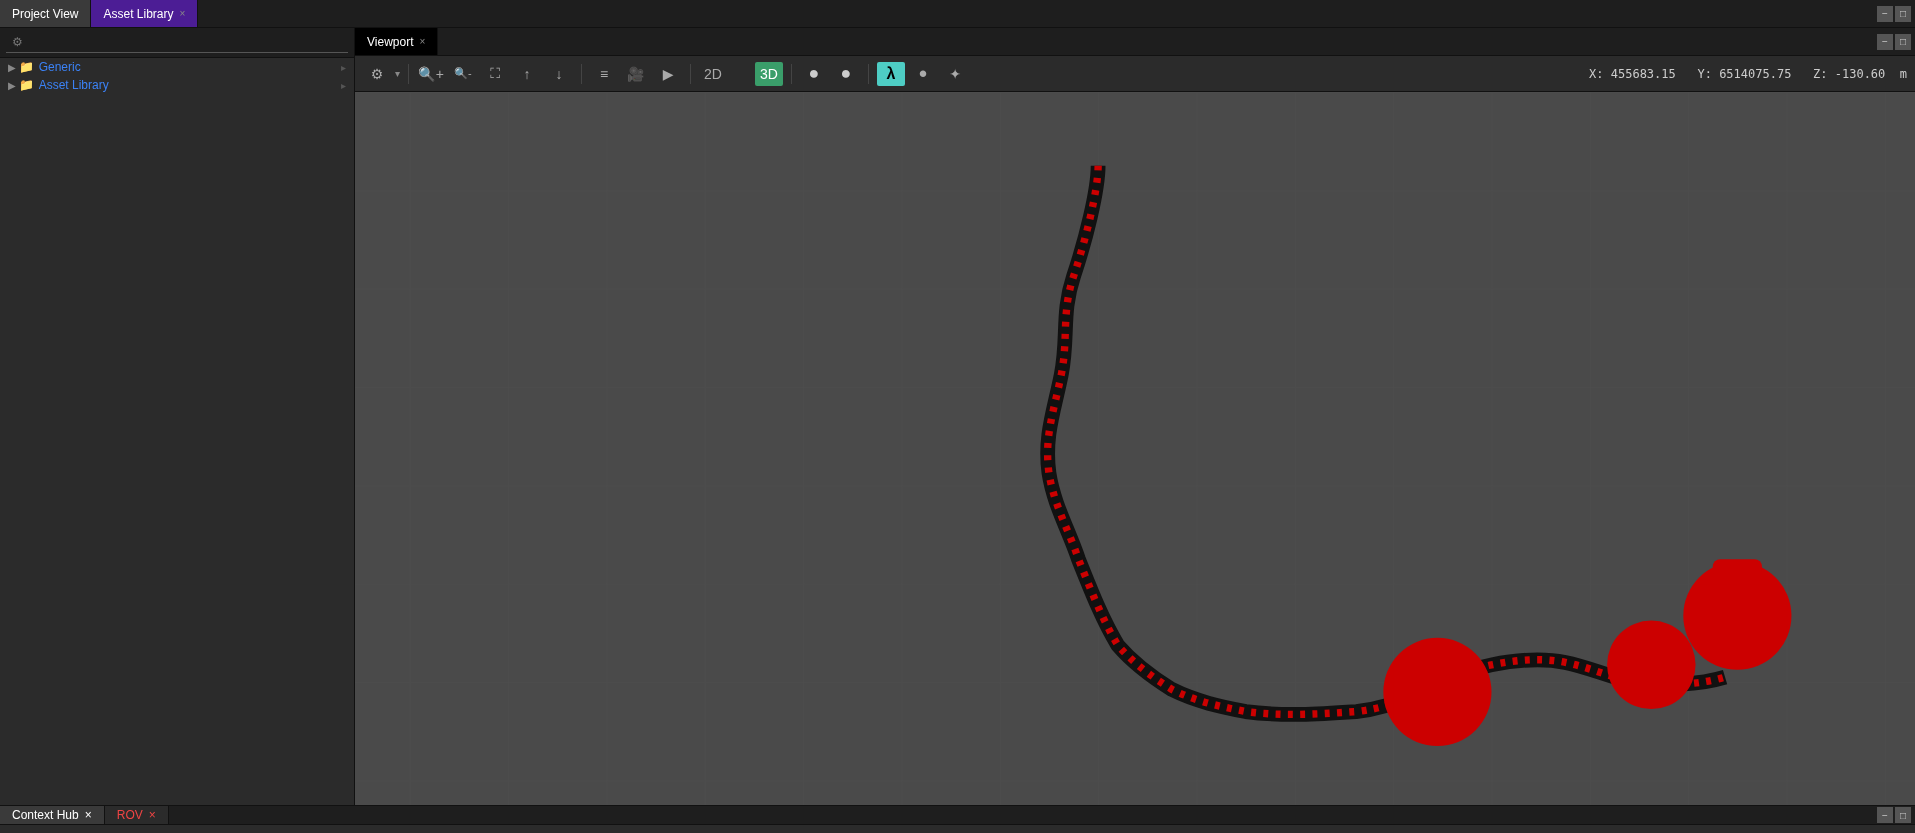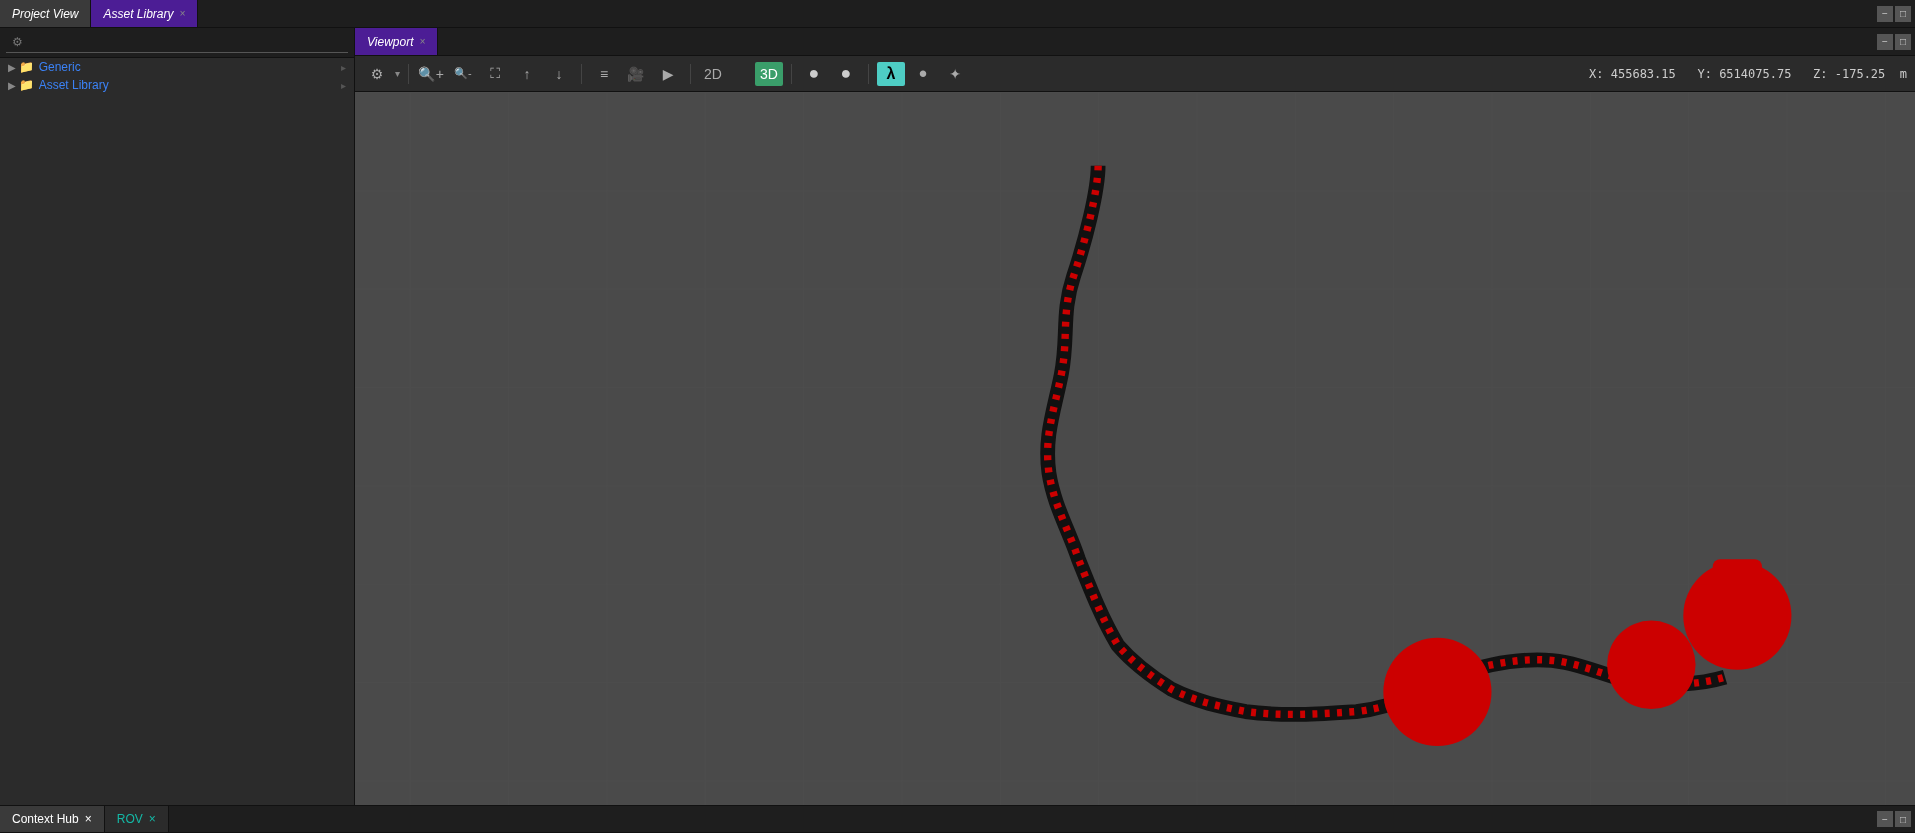--- a/index.html
+++ b/index.html
@@ -5,21 +5,21 @@
     * { box-sizing: border-box; margin: 0; padding: 0; }
     body { background: #2b2b2b; color: #ccc; font-family: 'Segoe UI', Arial, sans-serif; font-size: 12px; overflow: hidden; width: 1915px; height: 833px; }
 
     
     .top-tabs {
       display: flex; align-items: center; background: #1e1e1e; height: 28px; border-bottom: 1px solid #111;
     }
     .top-tab {
       display: flex; align-items: center; padding: 0 12px; height: 100%; background: #2b2b2b; border-right: 1px solid #111; color: #aaa; font-size: 12px; cursor: pointer; gap: 6px;
     }
-    .top-tab.active { background: #3a3a3a; color: #fff; font-style: italic; }
+    .top-tab.active { background: #3a3a3a; color: #fff; }
     .top-tab .close-btn { font-size: 10px; color: #888; cursor: pointer; }
     .window-controls { margin-left: auto; display: flex; gap: 2px; padding-right: 4px; }
     .win-btn { width: 16px; height: 16px; background: #555; border: none; color: #ccc; font-size: 10px; cursor: pointer; display: flex; align-items: center; justify-content: center; }
 
     
     .main-area {
       display: flex; height: calc(833px - 28px - 28px); 
     }
 
     
@@ -51,24 +51,24 @@
 
     
     .viewport-canvas {
       flex: 1; background: #4a4a4a; position: relative; overflow: hidden;
     }
     .viewport-canvas svg { position: absolute; top: 0; left: 0; width: 100%; height: 100%; }
     .compass { position: absolute; bottom: 20px; left: 20px; }
 
     
     .bottom-tabs-bar {
-      display: flex; align-items: center; background: #1e1e1e; height: 28px; border-bottom: 1px solid #111; border-top: 1px solid #111;
+      display: flex; align-items: center; background: #1e1e1e; height: 20px; border-bottom: 1px solid #111; border-top: 1px solid #111;
     }
     .bottom-tab {
-      display: flex; align-items: center; padding: 0 12px; height: 100%; background: #2b2b2b; border-right: 1px solid #111; color: #14b8a6; font-size: 12px; cursor: pointer; gap: 6px;
+      display: flex; align-items: center; padding: 0 12px; height: 100%; background: #2b2b2b; border-right: 1px solid #111; color: #ef4444; font-size: 12px; cursor: pointer; gap: 6px;
     }
     .bottom-tab.active { background: #3a3a3a; color: #fff; }
 
     
     ::-webkit-scrollbar { width: 6px; height: 6px; }
     ::-webkit-scrollbar-track { background: #222; }
     ::-webkit-scrollbar-thumb { background: #555; border-radius: 3px; }
 
     .left-panel-top { flex: 1; overflow-y: auto; }
   </style>
@@ -110,21 +110,21 @@
         <span class="folder-icon">📁</span>
         <span class="label">Asset Library</span>
         <span class="expand-right">▸</span>
       </div>
     </div>
   </div>
 
   <div class="viewport-area">
 
     <div class="top-tabs" style="height:28px;">
-      <div class="top-tab active" style="background:#4c1d95;color:#fff;">
+      <div class="top-tab active" style="background:#000000;color:#fff;">
         <span>Viewport</span>
         <span class="close-btn">×</span>
       </div>
       <div style="flex:1;"></div>
       <div class="window-controls">
         <button class="win-btn">−</button>
         <button class="win-btn">□</button>
       </div>
     </div>
 
@@ -148,21 +148,21 @@
       <button class="vt-btn" style="font-size:18px;color:#ccc;">●</button>
       <button class="vt-btn" style="font-size:18px;color:#ccc;">●</button>
       <div class="vt-separator"></div>
       <button class="vt-btn active" style="background:#4ecdc4;color:#000;font-weight:bold;font-size:16px;">λ</button>
       <button class="vt-btn">⏺</button>
       <button class="vt-btn">✦</button>
 
       <div class="coords-display">
         <span>X: 455683.15</span>&nbsp;&nbsp;
         <span>Y: 6514075.75</span>&nbsp;&nbsp;
-        <span>Z: -175.25</span>&nbsp;
+        <span>Z: -130.60</span>&nbsp;
         <span>m</span>
       </div>
     </div>
 
     <div class="viewport-canvas">
 
       <svg xmlns="http://www.w3.org/2000/svg" viewBox="0 0 1550 290" preserveAspectRatio="xMidYMid slice">
         <rect width="1550" height="290" fill="#4a4a4a"></rect>
 
         <defs>

